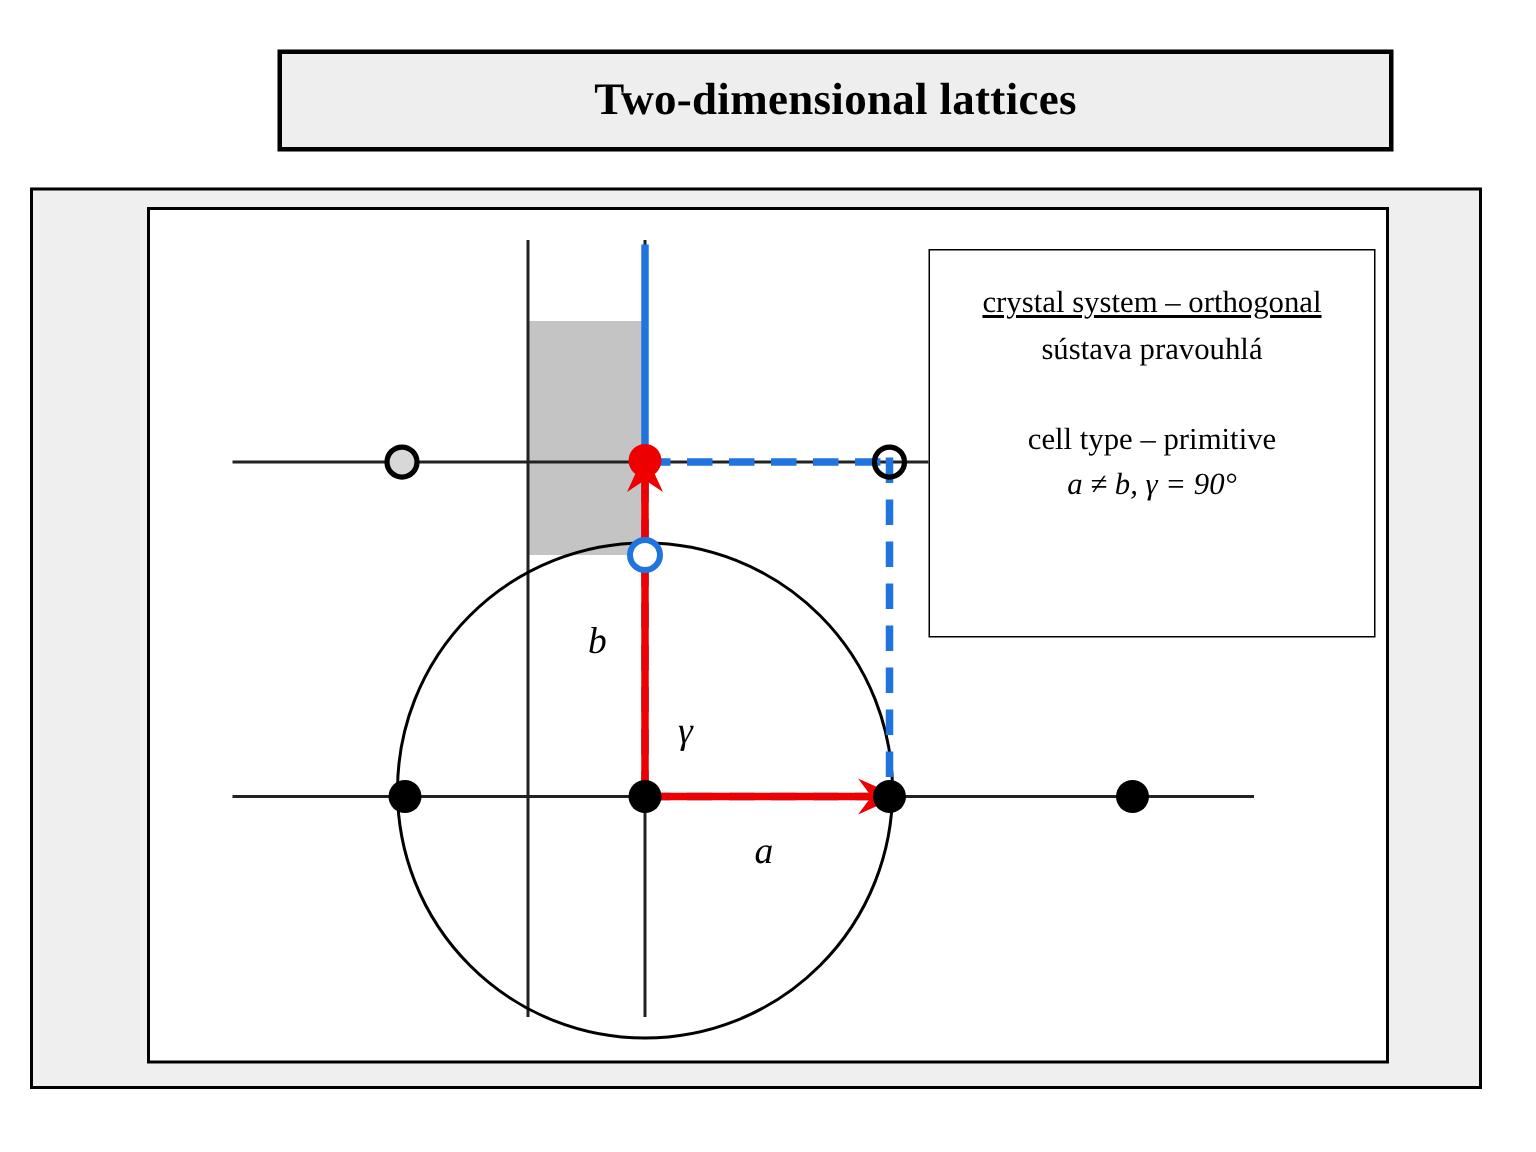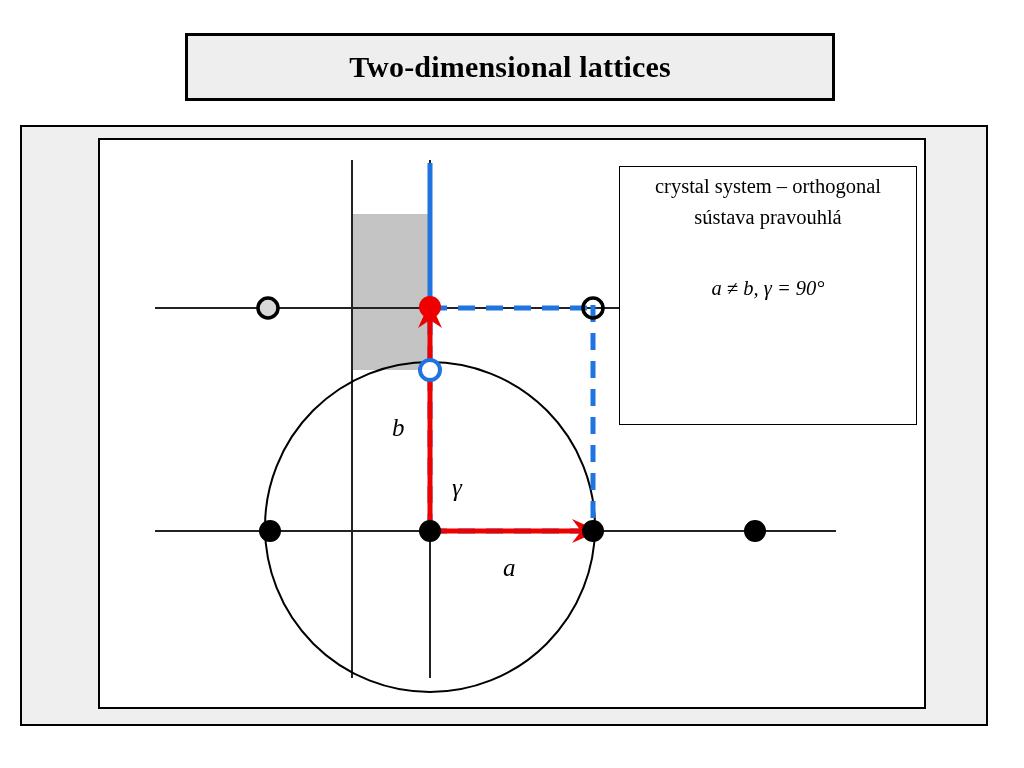--- a/index.html
+++ b/index.html
@@ -13,21 +13,21 @@
     font-family: "Liberation Serif", "DejaVu Serif", serif;
     position: relative;
     overflow: hidden;
   }
 
   
   #title-box {
     position: absolute;
     left: 185px;
     top: 33px;
-    width: 650px;
+    width: 744px;
     height: 68px;
     background: #eeeeee;
     border: 3px solid #000000;
     box-sizing: border-box;
     display: flex;
     align-items: center;
     justify-content: center;
   }
   #title-text {
     font-size: 30px;
@@ -81,21 +81,21 @@
     box-sizing: border-box;
     text-align: center;
   }
   .info-line {
     font-size: 20.5px;
     line-height: 1.5;
     color: #000000;
     white-space: nowrap;
   }
   .info-line.blue { color: #000000; }
-  #info-row-1 { margin-top: 4px; }
+  #info-row-1 { margin-top: 20px; text-decoration: underline; }
   #info-row-3 { margin-top: 29px; }
   #info-row-4 { margin-top: 29px; }
 
   
   .math-label {
     position: absolute;
     font-family: "Liberation Serif", "DejaVu Serif", serif;
     font-style: italic;
     font-size: 25px;
     color: #000000;
@@ -145,14 +145,15 @@
   <circle cx="755" cy="531" r="11" fill="#000000"></circle>
 </svg>
 
 <span class="math-label" style="left:392px; top:414px;">b</span>
 <span class="math-label" style="left:452px; top:474px;">γ</span>
 <span class="math-label" style="left:503px; top:554px;">a</span>
 
 <div id="info-box">
   <div class="info-line" id="info-row-1">crystal system – orthogonal</div>
   <div class="info-line blue">sústava pravouhlá</div>
-  <div class="info-line" style="font-style:italic;margin-top:40px;">a ≠ b, γ = 90°</div>
+  <div class="info-line" id="info-row-3">cell type – primitive</div>
+  <div class="info-line" style="font-style:italic;">a ≠ b, γ = 90°</div>
 </div>
 
 </body></html>

